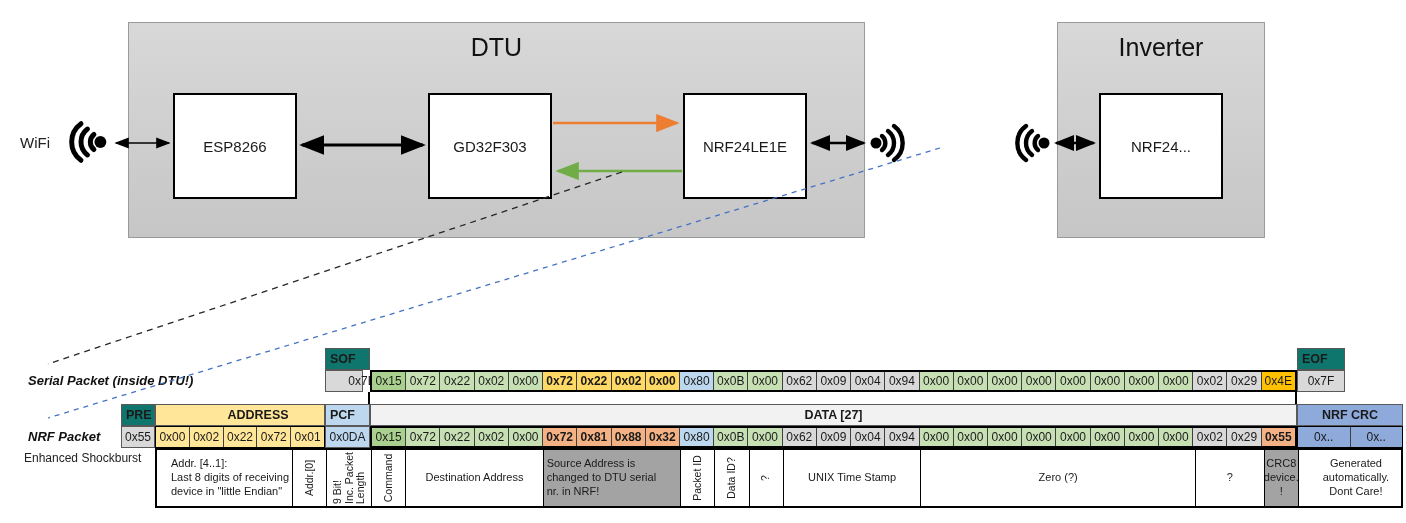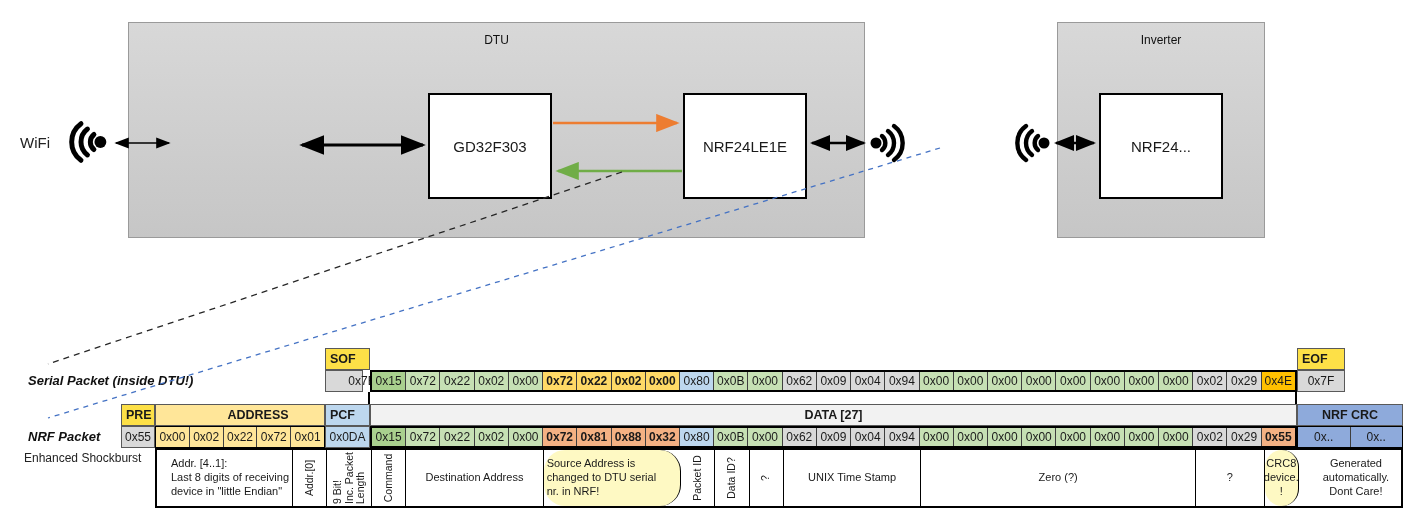--- a/index.html
+++ b/index.html
@@ -1,71 +1,74 @@
 <!DOCTYPE html>
 <html><head>
 <meta charset="utf-8">
 <style>
   html,body{margin:0;padding:0;background:#fff;}
   #canvas{position:relative;width:1406px;height:523px;background:#fff;overflow:hidden;
           font-family:"Liberation Sans",sans-serif;color:#1a1a1a;}
   
   .bigbox{position:absolute;top:22px;height:216px;background:linear-gradient(180deg,#d8d8d8,#c6c6c6);
           border:1px solid #9a9a9a;box-sizing:border-box;}
-  .bigbox .title{position:absolute;top:10px;left:0;width:100%;text-align:center;font-size:12px;color:#111;}
+  .bigbox .title{position:absolute;top:10px;left:0;width:100%;text-align:center;font-size:25px;color:#111;}
   .chip{position:absolute;top:93px;width:124px;height:106px;background:#fff;border:2px solid #000;
         box-sizing:border-box;display:flex;align-items:center;justify-content:center;font-size:15px;z-index:2;}
   .wifi-word{position:absolute;left:20px;top:134px;font-size:15px;color:#222;}
   .radio{position:absolute;z-index:2;}
   #overlay{position:absolute;left:0;top:0;z-index:3;pointer-events:none;}
   
   .cellrow{position:absolute;display:flex;box-sizing:border-box;border:2px solid #000;background:#fff;}
   .hex{flex:1 1 0;border-right:1px solid #3f3f3f;display:flex;align-items:center;justify-content:center;
        font-size:12px;box-sizing:border-box;white-space:nowrap;overflow:hidden;}
   .hex:last-child{border-right:none;}
   .c-g1{background:#A9D08E;} .c-g2{background:#C6E0B4;}
   .c-gold{background:#FFD966;font-weight:700;} .c-blue{background:#BDD7EE;}
   .c-gray{background:#D9D9D9;} .c-amber{background:#FFC000;font-weight:400;}
   .c-salmon{background:#F4B183;font-weight:700;} .c-yellow{background:#FFE699;}
   .c-crcblue{background:#8EAADB;}
   .hcell{position:absolute;box-sizing:border-box;border:1px solid #595959;display:flex;align-items:center;
-         font-size:12.5px;font-weight:600;padding-left:4px;background:#fde047;}
+         font-size:12.5px;font-weight:600;padding-left:4px;background:#0f766e;}
   .hcell.center{justify-content:center;padding-left:0;}
   .vcell{position:absolute;box-sizing:border-box;border:1px solid #595959;display:flex;align-items:center;
          justify-content:center;font-size:12px;}
   .hdr-yellow{background:#FFE699;} .hdr-blue{background:#BDD7EE;} .hdr-light{background:#F2F2F2;}
   .hdr-crc{background:#8EAADB;}
   
   #nrf-ann{position:absolute;left:155px;top:448px;width:1248px;height:60px;display:flex;
            box-sizing:border-box;border:2px solid #000;background:#fff;}
   .ann{box-sizing:border-box;border-right:1px solid #000;display:flex;align-items:center;
        justify-content:center;text-align:center;font-size:11px;line-height:1.25;position:relative;overflow:hidden;}
   .ann:last-child{border-right:none;}
   .ann.left{justify-content:flex-start;text-align:left;padding:1px 3px;}
-  .ann.salmon{background:#fef9c3;border-radius:21px;}
+  .ann.salmon{background:#a3a3a3;}
   .ann .htxt{white-space:pre;}
   .ann .vtxt{position:absolute;left:50%;top:50%;transform:translate(-50%,-50%) rotate(-90deg);
              white-space:pre;font-size:10.5px;line-height:1.1;text-align:left;}
   .pktlabel{position:absolute;font-size:13px;font-weight:700;font-style:italic;color:#111;white-space:nowrap;}
   .sublabel{position:absolute;font-size:12px;color:#222;white-space:nowrap;}
   .connector{position:absolute;width:2px;background:#000;}
 </style>
 </head>
 <body>
 
 <div id="canvas">
 
   <div class="bigbox" style="left:128px;width:737px;">
     <div class="title">DTU</div>
   </div>
 
   <div class="bigbox" style="left:1057px;width:208px;padding-left:24px;">
     <div class="title">Inverter</div>
   </div>
 
+  <div class="chip" style="left:173px;">
+    <span>ESP8266</span>
+  </div>
   <div class="chip" style="left:428px;">
     <span>GD32F303</span>
   </div>
   <div class="chip" style="left:683px;">
     <span>NRF24LE1E</span>
   </div>
   <div class="chip" style="left:1099px;">
     <span>NRF24...</span>
   </div>
 

